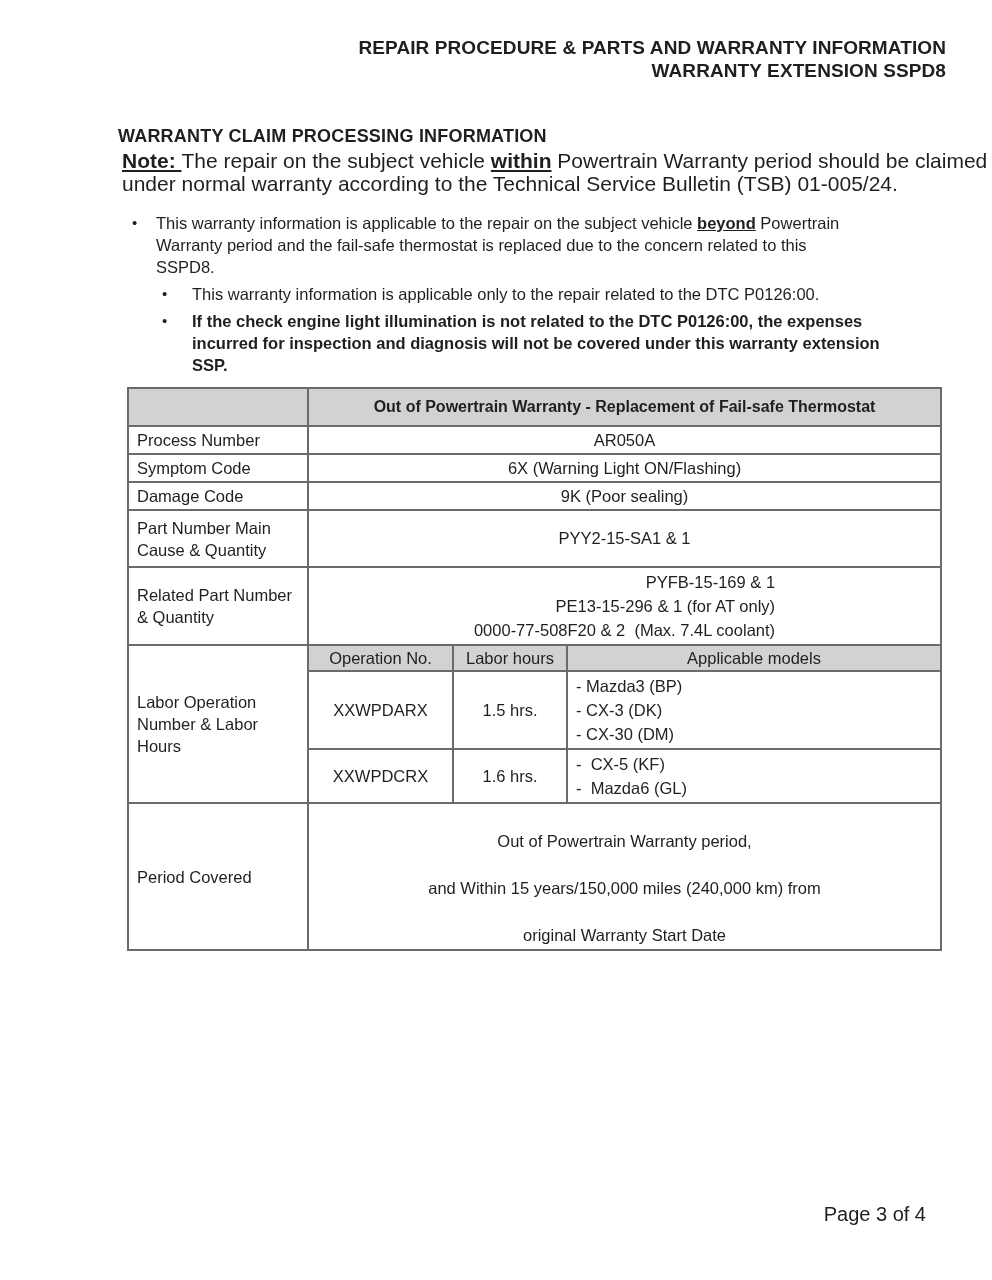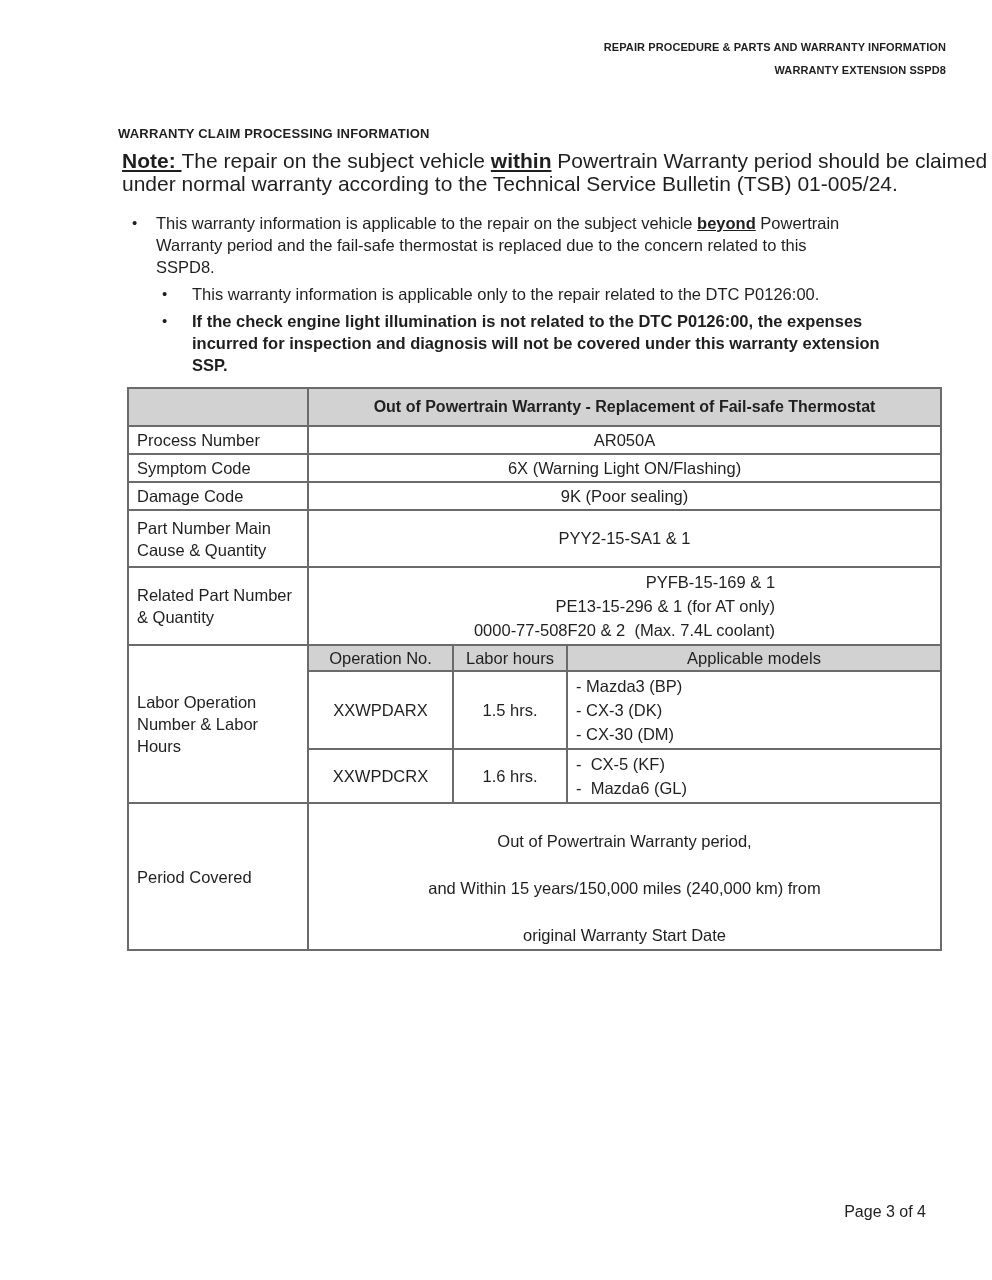--- a/index.html
+++ b/index.html
@@ -7,26 +7,26 @@
     position:relative;
     width:992px;height:1280px;
     background:#ffffff;
     font-family:"Liberation Sans",sans-serif;
     color:#1f1f1f;
     overflow:hidden;
     margin:0 auto;
   }
   .doc-header{
     position:absolute;top:36px;right:46px;
-    text-align:right;font-weight:700;font-size:11px;line-height:23px;
+    text-align:right;font-weight:700;font-size:19px;line-height:23px;
     letter-spacing:.1px;
   }
   .section-title{
     position:absolute;left:118px;top:126px;
-    font-size:13px;font-weight:700;letter-spacing:.2px;
+    font-size:18px;font-weight:700;letter-spacing:.2px;
   }
   .note{
     position:absolute;left:122px;top:149px;
     font-size:21px;line-height:23px;
   }
   .note .line{white-space:nowrap;}
   .bold{font-weight:700;}
   .emph{font-weight:700;text-decoration:underline;}
   .bullets{position:absolute;left:118px;top:212px;font-size:16.5px;line-height:22px;}
   .bullet-row{display:flex;margin-bottom:5px;}
@@ -62,21 +62,21 @@
   .r-header{height:38px;}
   .r-simple{height:25px;}
   .r-part{height:57px;}
   .r-related{height:60px;}
   .r-subhead{height:26px;}
   .r-labor1{height:70px;}
   .r-labor2{height:41px;}
   .r-period{height:68px;}
   .page-footer{
     position:absolute;top:1203px;right:66px;
-    font-size:16px;
+    font-size:20px;
     padding-left:45px;
   }
 </style>
 </head>
 <body>
 
 <div class="page">
 
   <div class="doc-header">
     <div>REPAIR PROCEDURE &amp; PARTS AND WARRANTY INFORMATION</div>

